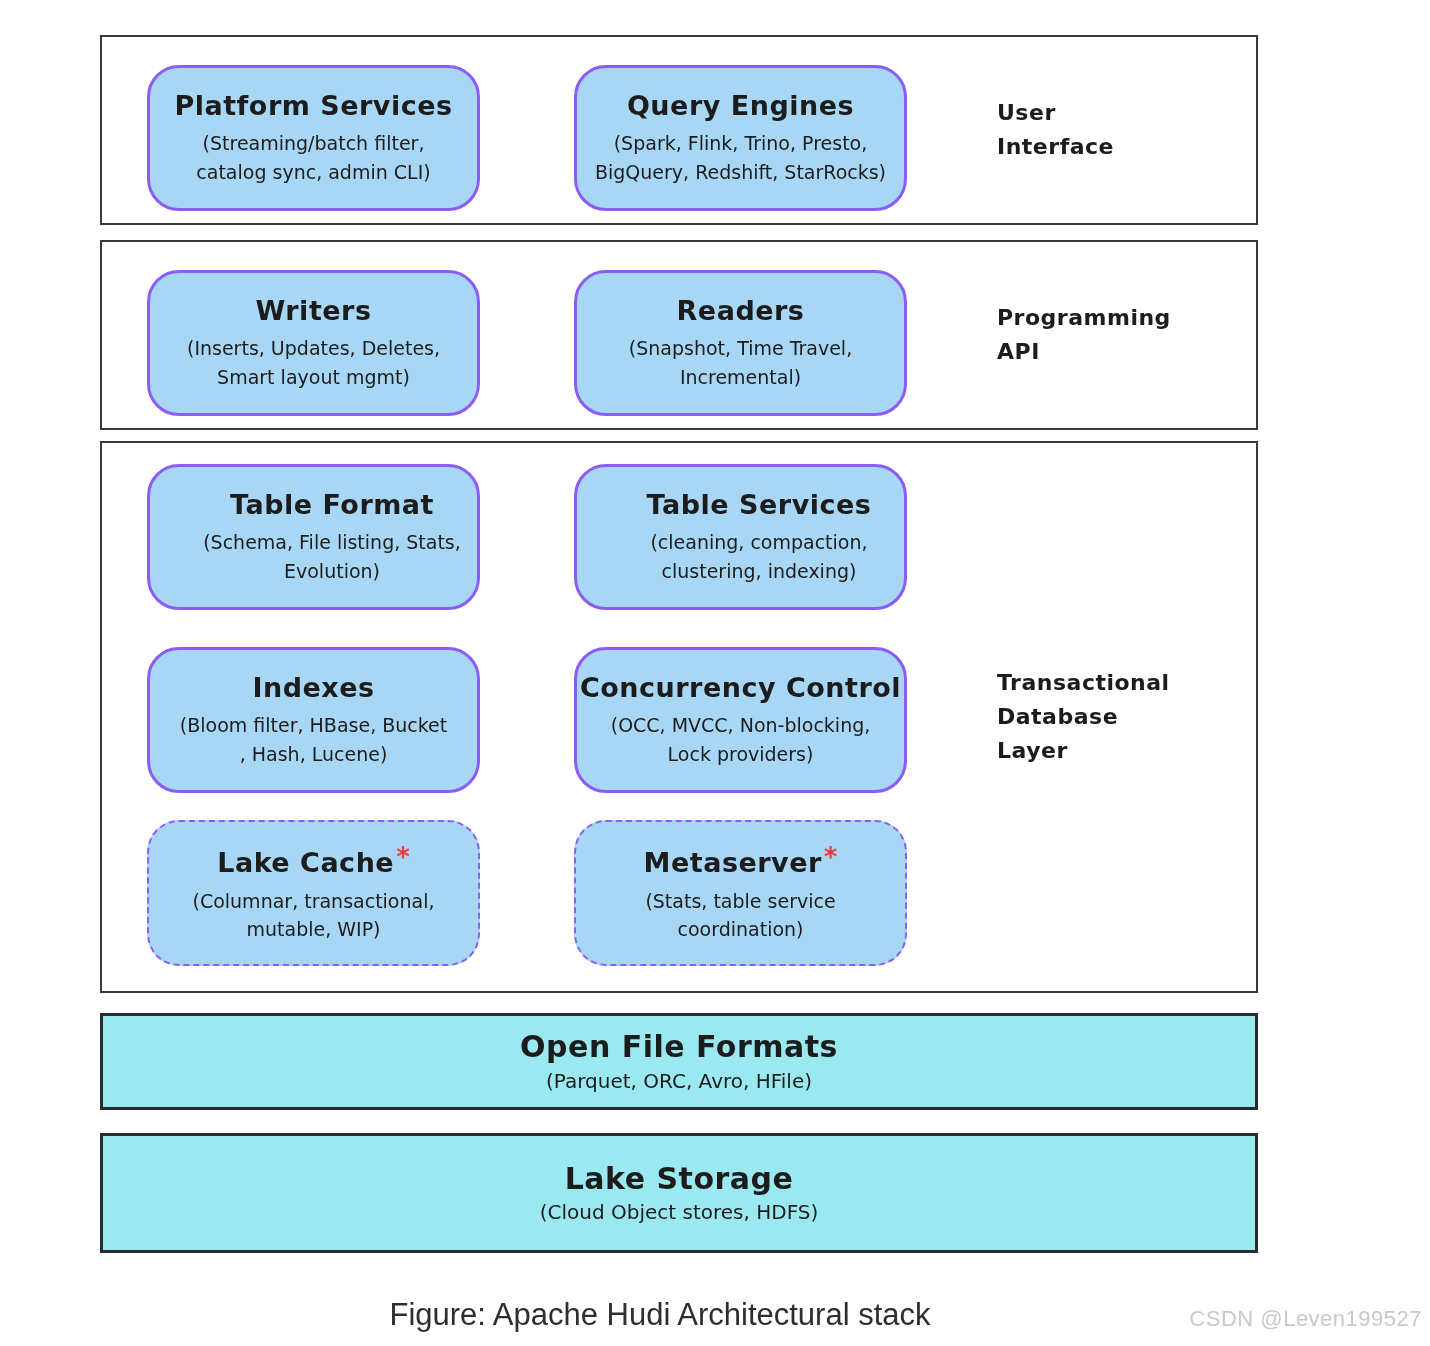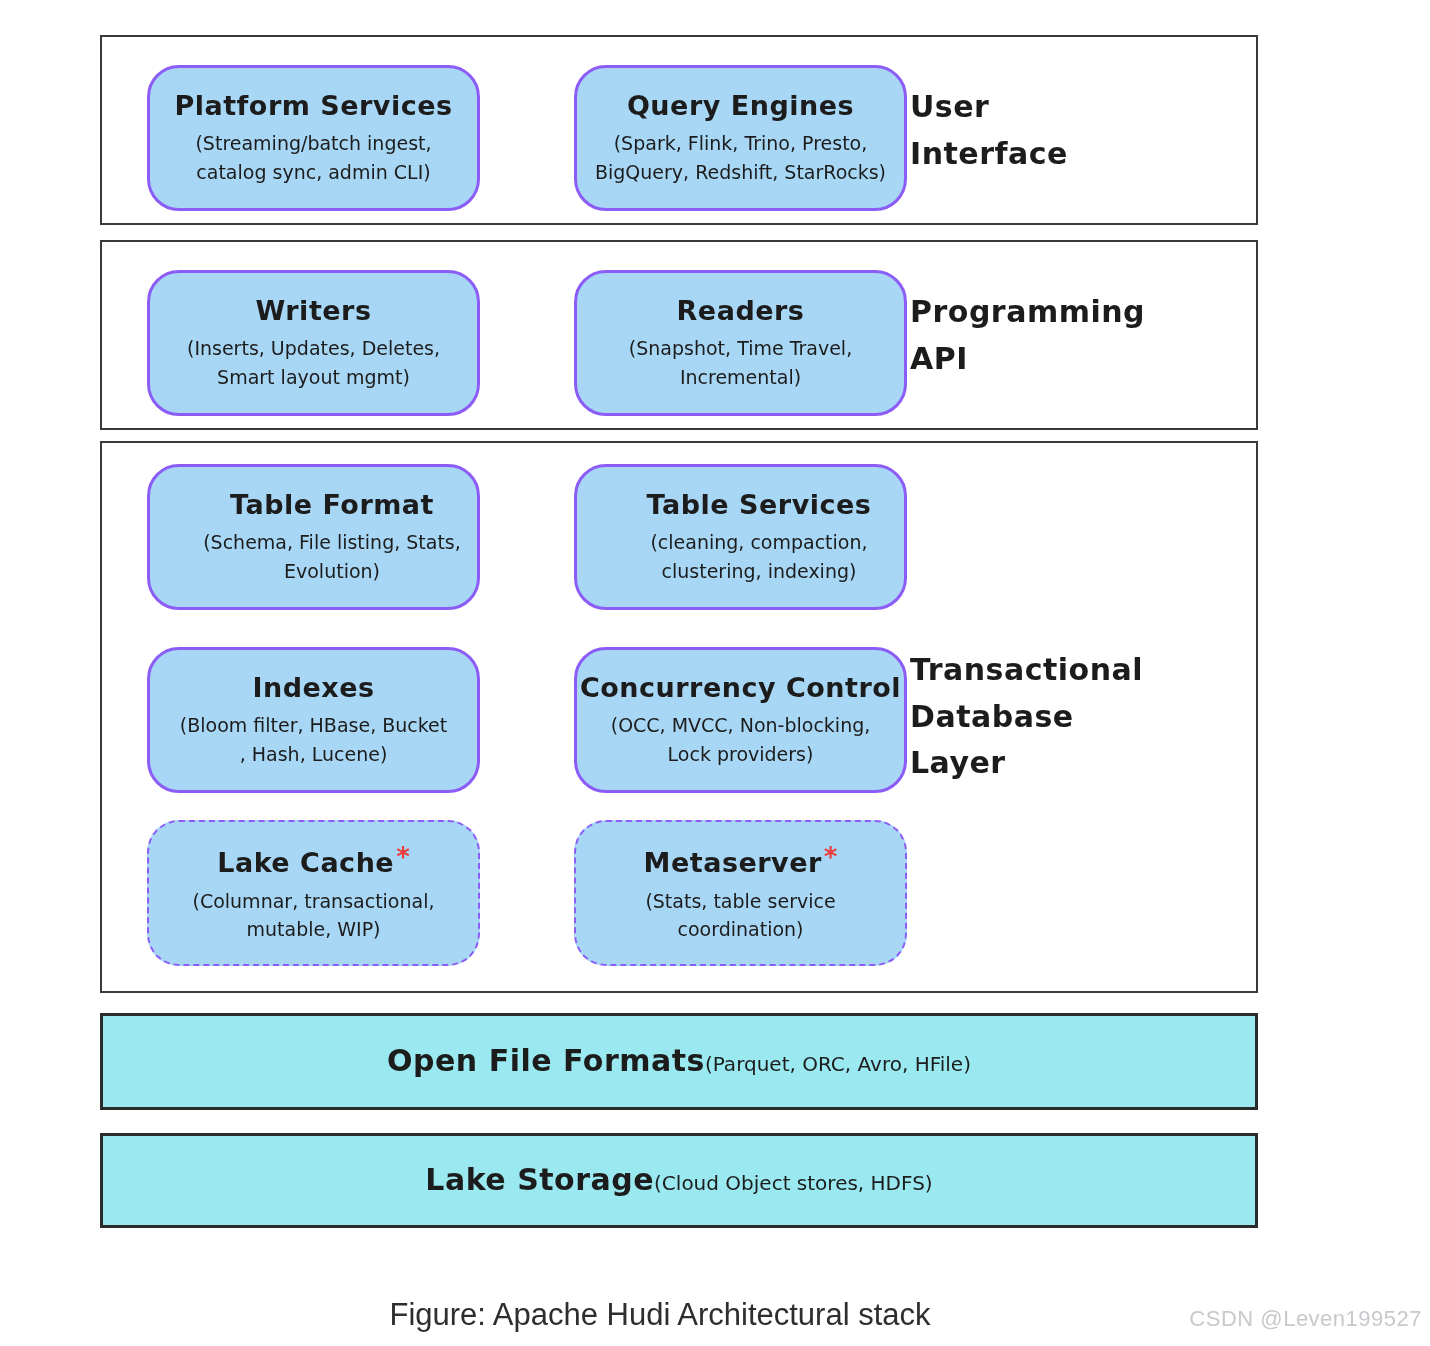--- a/index.html
+++ b/index.html
@@ -52,39 +52,39 @@
     vertical-align:6px;margin-left:2px;
   }
   .box-sub{
     margin-top:7px;
     font-size:19px;line-height:1.5;
     white-space:pre-line;
   }
 
   
   .layer-label{
-    position:absolute;left:808px;top:50%;
+    position:absolute;left:895px;top:50%;
     transform:translateY(-50%);
-    font-size:30px;font-weight:bold;
+    font-size:22px;font-weight:bold;
     line-height:1.55;letter-spacing:.5px;
     white-space:pre-line;
   }
 
   
   .band{
     position:absolute;
     left:100px;width:1158px;
     background:#9ae9f0;
     border:3px solid #2b2b2b;
     box-sizing:border-box;
-    display:flex;flex-direction:row;
+    display:flex;flex-direction:column;
     align-items:center;justify-content:center;
   }
   .band-off{top:1013px;height:97px;}
-  .band-ls{top:1133px;height:95px;}
+  .band-ls{top:1133px;height:120px;}
   .band-title{font-size:30px;font-weight:bold;letter-spacing:.5px;line-height:1.15;}
   .band-sub{font-size:20px;margin-top:4px;}
 
   
   .caption{
     position:absolute;left:0;top:1297px;width:1320px;
     text-align:center;
     font-family:"Liberation Sans",sans-serif;
     font-size:31px;color:#2e2e2e;
   }
@@ -96,21 +96,21 @@
   }
 </style>
 </head>
 <body>
 
 <div class="canvas">
 
   <div class="section sec-ui">
     <div class="box c1 rowA">
       <div class="box-title">Platform Services</div>
-      <div class="box-sub">(Streaming/batch ingest,
+      <div class="box-sub">(Streaming/batch filter,
 catalog sync, admin CLI)</div>
     </div>
     <div class="box c2 rowA">
       <div class="box-title">Query Engines</div>
       <div class="box-sub">(Spark, Flink, Trino, Presto,
 BigQuery, Redshift, StarRocks)</div>
     </div>
     <div class="layer-label">User
 Interface</div>
   </div>

